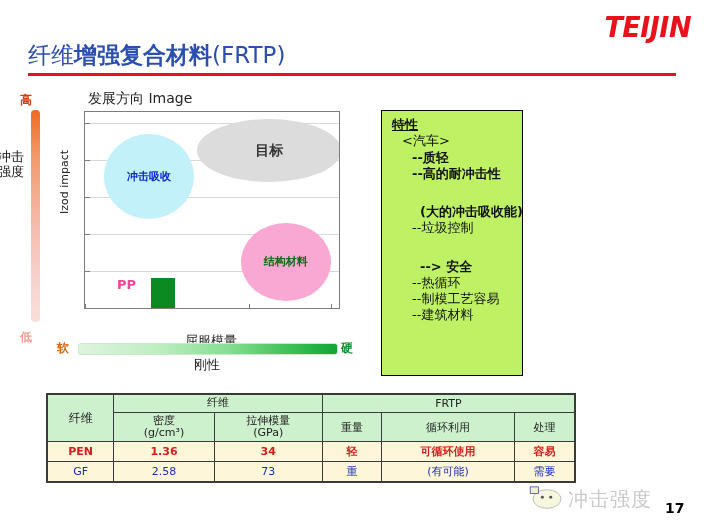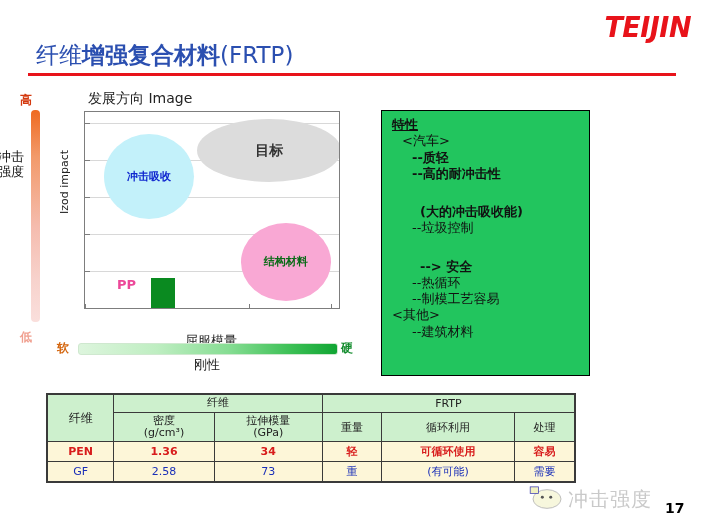--- a/index.html
+++ b/index.html
@@ -11,21 +11,21 @@
 
   
   #teijin-logo{
     position:absolute;right:14px;top:12px;
     font-family:"DejaVu Sans","Liberation Sans",sans-serif;
     font-size:27px;font-weight:bold;font-style:italic;
     color:#e8131a;letter-spacing:-0.5px;
     transform:scaleY(1.05);
   }
   #page-title{
-    position:absolute;left:36px;top:40px;
+    position:absolute;left:28px;top:40px;
     font-size:23px;color:#2b4fb0;letter-spacing:0px;
     white-space:nowrap;
   }
   #page-title .b{font-weight:bold;}
   #title-rule{
     position:absolute;left:28px;top:73px;width:648px;height:3px;
     background:#e8131a;
   }
 
   
@@ -96,22 +96,22 @@
     background:linear-gradient(to right,#ddf5dd 0%,#bfeec2 30%,#86dd93 58%,#3cc055 82%,#10a533 100%);
     border:1px solid #cfe8cf;border-radius:3px;
   }
   #hbar-label{
     position:absolute;left:78px;top:356px;width:258px;
     text-align:center;font-size:13px;color:#222;
   }
 
   
   #features-box{
-    position:absolute;left:381px;top:110px;width:209px;height:266px;
-    border:1px solid #000;background:#22c55e;
+    position:absolute;left:381px;top:110px;width:142px;height:266px;
+    border:1px solid #000;background:#bef264;
     padding:6px 0 0 0;box-sizing:border-box;
   }
   .feat-line{
     font-size:13px;color:#111;line-height:1.25;
     white-space:nowrap;padding-left:10px;
   }
   .feat-title{font-weight:bold;text-decoration:underline;}
   .ind1{padding-left:20px;}
   .ind2{padding-left:30px;}
   .ind3{padding-left:38px;margin-top:22px;}
@@ -201,21 +201,20 @@
   <div class="feat-line feat-title">特性</div>
   <div id="features-list">
       <div class="feat-line ind1">&lt;汽车&gt;</div>
       <div class="feat-line ind2 bold">--质轻</div>
       <div class="feat-line ind2 bold">--高的耐冲击性</div>
       <div class="feat-line ind3 bold">(大的冲击吸收能)</div>
       <div class="feat-line ind2">--垃圾控制</div>
       <div class="feat-line ind3 bold">--&gt; 安全</div>
       <div class="feat-line ind2">--热循环</div>
       <div class="feat-line ind2">--制模工艺容易</div>
-      <div class="feat-line ind0">&lt;其他&gt;</div>
       <div class="feat-line ind2">--建筑材料</div>
     </div>
 </div>
 
 <table id="data-table">
   <tbody>
     <tr>
       <td class="hdr nm" rowspan="2">纤维</td>
       <td class="hdr hdr-sub" colspan="2">纤维</td>
       <td class="hdr hdr-big" colspan="3">FRTP</td>

